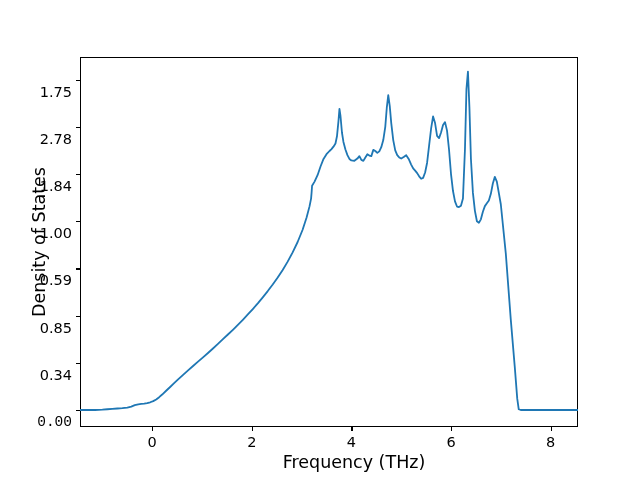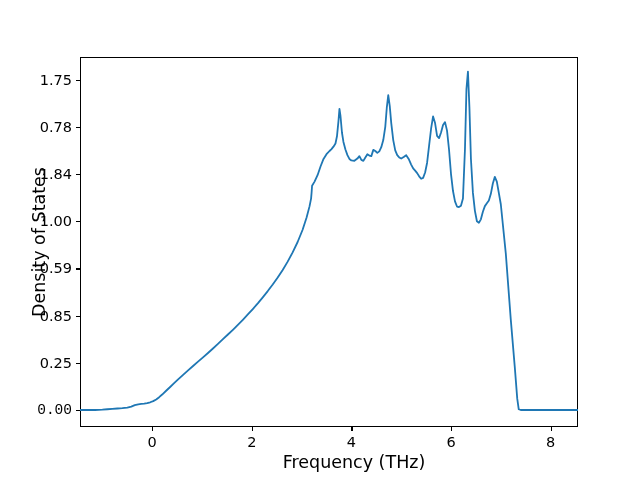--- a/index.html
+++ b/index.html
@@ -40,20 +40,21 @@
   }
   .tick-label {
     position: absolute;
     font-size: 14.5px;
     color: #000000;
     white-space: nowrap;
   }
   .ytick-label {
     text-align: right;
     transform: translateY(-50%);
+    margin-top: 12px;
   }
   .xtick-label {
     text-align: center;
     transform: translateX(-50%);
   }
   .tick-mark {
     position: absolute;
     background: #000000;
   }
   .ytick-mark {
@@ -96,26 +97,26 @@
 <div id="figure">
 
   <div id="axes-frame"></div>
 
   <svg id="plot-svg" viewBox="0 0 498 370" preserveAspectRatio="none">
     <polyline id="dos-line" fill="none" stroke="#1f77b4" stroke-width="1.8" stroke-linejoin="round" stroke-linecap="round" points="0.00,353.01 7.47,353.01 14.94,353.01 22.41,352.63 27.39,352.26 32.37,351.88 37.35,351.50 42.33,351.12 47.31,350.56 51.29,349.61 54.78,348.10 58.27,347.35 61.25,346.97 64.24,346.59 67.23,346.03 70.22,345.27 73.21,344.14 76.19,342.44 79.18,340.17 82.17,337.53 86.15,333.76 90.14,329.98 94.12,326.20 98.11,322.43 103.09,317.90 108.07,313.37 113.05,309.03 118.03,304.68 123.01,300.34 127.99,296.00 132.97,291.47 137.95,286.94 142.93,282.22 147.91,277.50 152.89,272.78 157.87,267.87 162.85,262.78 167.83,257.49 172.81,252.02 177.79,246.35 182.77,240.31 187.75,234.08 192.73,227.47 197.71,220.49 202.69,212.94 207.67,204.63 212.65,195.38 217.63,185.00 222.61,172.73 226.59,160.46 229.58,149.13 231.07,141.58 231.57,135.92 232.07,128.74 234.56,124.59 237.55,118.17 240.53,109.49 243.52,101.94 246.51,97.22 249.50,94.01 251.49,92.12 253.48,89.67 255.47,86.46 256.97,79.29 258.46,64.18 259.46,51.91 260.45,58.52 261.95,75.51 263.44,84.95 265.43,92.50 267.43,98.16 269.42,101.94 271.41,103.45 274.40,103.83 277.39,101.56 279.38,99.11 281.37,102.88 283.36,103.83 285.35,100.43 287.35,97.22 289.34,98.54 291.33,99.11 293.32,92.88 295.31,94.01 297.31,95.90 299.30,94.39 301.29,90.23 303.28,83.06 305.27,69.85 306.77,50.97 308.26,38.13 309.76,49.08 311.25,66.07 313.24,83.06 315.23,93.44 317.23,98.16 319.22,100.43 321.21,101.56 323.70,100.05 326.19,98.16 328.68,101.94 331.17,107.60 333.16,111.38 335.15,113.64 337.15,116.10 339.14,119.31 341.13,121.76 343.12,120.82 345.11,115.53 347.11,105.71 349.10,88.72 351.09,71.73 353.08,59.46 355.07,66.07 357.07,78.91 359.06,81.17 361.05,75.51 363.04,67.96 365.03,65.13 367.03,73.62 369.02,92.50 371.01,117.04 373.00,134.03 374.99,144.41 376.99,149.51 378.98,150.08 380.97,148.76 382.96,141.58 384.95,92.50 386.45,32.09 387.94,14.54 389.44,50.97 390.93,101.94 392.92,135.92 394.91,153.85 396.91,164.23 398.90,165.74 400.89,162.35 402.88,154.80 404.87,149.13 406.87,146.30 408.86,143.47 410.85,136.86 412.84,126.48 414.83,119.87 416.83,124.59 418.82,135.92 420.81,147.24 425.79,196.33 430.77,262.40 434.75,309.59 437.24,341.68 438.74,352.26 440.73,353.01 450.69,353.01 465.63,353.01 480.57,353.01 498.00,353.01"></polyline>
   </svg>
 
   <div id="ytick-labels">
       <div class="tick-label ytick-label" style="left: 20px; width: 52px; top: 410.01px; font-family: Liberation Mono, monospace;">0.00</div>
-      <div class="tick-label ytick-label" style="left: 20px; width: 52px; top: 362.816px;">0.25</div>
+      <div class="tick-label ytick-label" style="left: 20px; width: 52px; top: 362.816px;">0.34</div>
       <div class="tick-label ytick-label" style="left: 20px; width: 52px; top: 315.622px;">0.85</div>
       <div class="tick-label ytick-label" style="left: 20px; width: 52px; top: 268.429px;">0.59</div>
       <div class="tick-label ytick-label" style="left: 20px; width: 52px; top: 221.235px; text-align: right;">1.00</div>
       <div class="tick-label ytick-label" style="left: 20px; width: 52px; top: 174.041px;">1.84</div>
-      <div class="tick-label ytick-label" style="left: 20px; width: 52px; top: 126.847px;">0.78</div>
+      <div class="tick-label ytick-label" style="left: 20px; width: 52px; top: 126.847px;">2.78</div>
       <div class="tick-label ytick-label" style="left: 20px; width: 52px; top: 79.6531px;">1.75</div>
     </div>
   <div id="xtick-labels">
       <div class="tick-label xtick-label" style="left: 152.21px; top: 434px;">0</div>
       <div class="tick-label xtick-label" style="left: 251.81px; top: 434px;">2</div>
       <div class="tick-label xtick-label" style="left: 351.41px; top: 434px;">4</div>
       <div class="tick-label xtick-label" style="left: 451.01px; top: 434px;">6</div>
       <div class="tick-label xtick-label" style="left: 550.61px; top: 434px;">8</div>
     </div>
   <div id="tick-marks">

